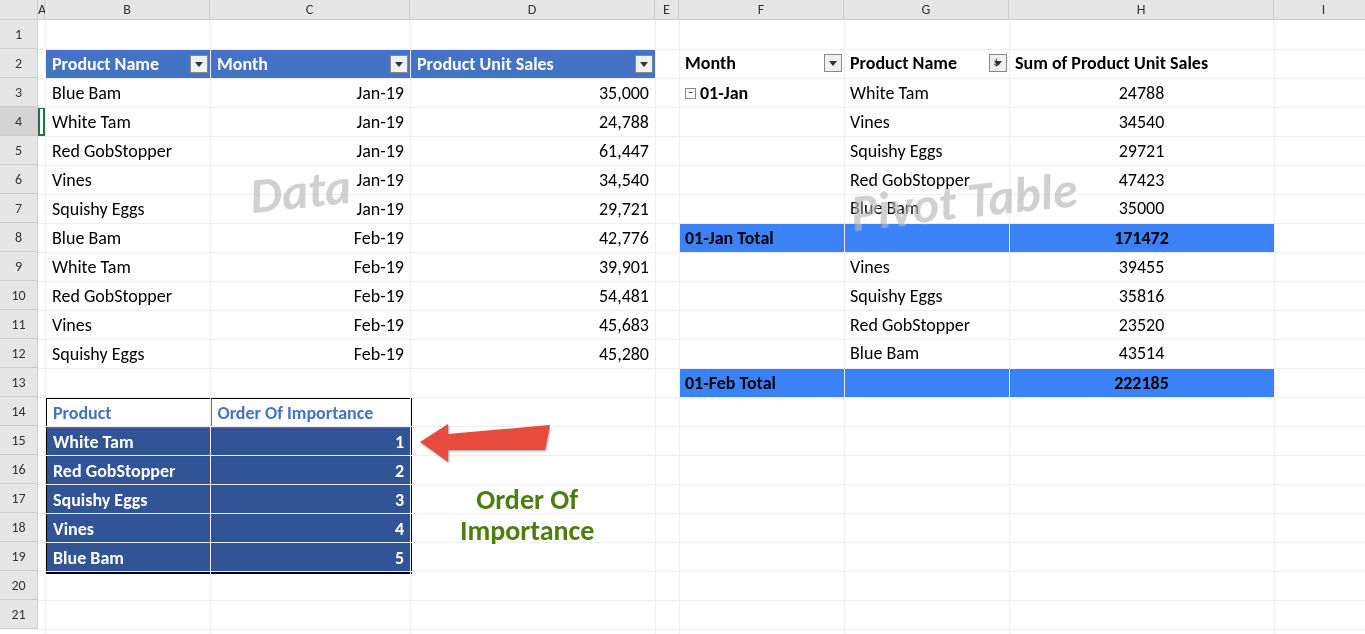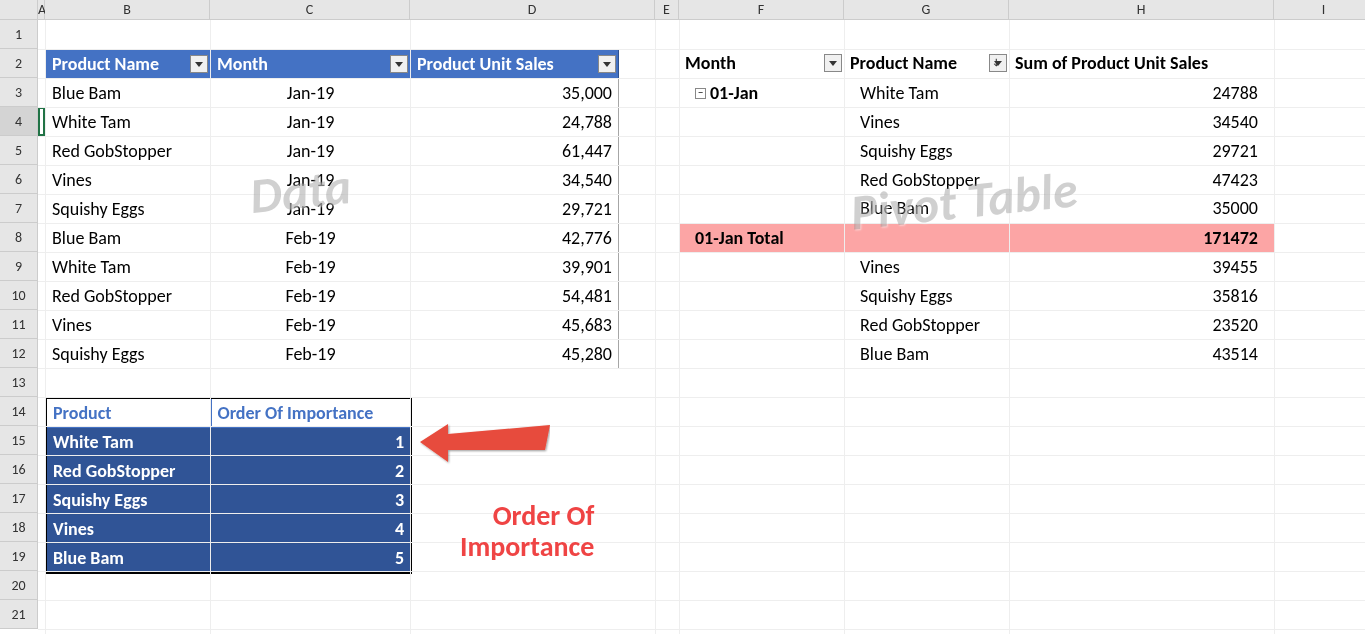--- a/index.html
+++ b/index.html
@@ -100,21 +100,21 @@
     position: relative;
     height: 29px;
   }
   .data-table td {
     border: 1px solid #A6A6A6;
     padding: 3px 6px;
     height: 29px;
     background: #fff;
   }
   .data-table .num { text-align: right; }
-  .data-table .ctr { text-align: center; }
+  .data-table .ctr { text-align: right; }
   .filter-btn {
     position: absolute;
     right: 2px;
     top: 50%;
     transform: translateY(-50%);
     width: 18px;
     height: 18px;
     background: #f0f0f0;
     border: 1px solid #888;
     display: flex;
@@ -163,28 +163,28 @@
   }
   .pivot th {
     font-weight: bold;
     text-align: left;
     padding: 3px 6px;
     border-bottom: 1px solid #000;
     height: 29px;
     position: relative;
   }
   .pivot td {
-    padding: 3px 16px;
-    height: 29px;
-  }
-  .pivot .num { text-align: right; }
+    padding: 3px 6px;
+    height: 29px;
+  }
+  .pivot .num { text-align: center; }
   .pivot .subtotal td {
     border-top: 1px solid #000;
     font-weight: bold;
-    background: #fca5a5;
+    background: #3b82f6;
     margin-left: 40px;
   }
   .pivot .grand td {
     border-top: 1px solid #000;
     font-weight: bold;
     background: #D9E1F2;
   }
   .pivot-filter-btn {
     position: absolute;
     right: 2px;
@@ -258,26 +258,25 @@
     height: 50px;
     pointer-events: none;
   }
   .annotation {
     position: absolute;
     left: 460px;
     top: 485px;
     font-family: Calibri, Arial, sans-serif;
     font-weight: bold;
     font-size: 28px;
-    text-align: right;
+    text-align: center;
     line-height: 1.1;
-    color: #ef4444;
+    color: #4d7c0f;
     text-shadow: 0 0 2px #fff;
     pointer-events: none;
-    margin-top: 16px;
   }
   .active-cell {
     position: absolute;
     border: 2px solid #217346;
     pointer-events: none;
   }
 </style>
 </head>
 <body>
 
@@ -323,21 +322,21 @@
       <thead>
         <tr>
           <th style="width:165px">
             <span>Product Name</span>
             <span class="filter-btn"></span>
           </th>
           <th style="width:200px">
             <span>Month</span>
             <span class="filter-btn"></span>
           </th>
-          <th style="width:208px">
+          <th style="width:245px">
             <span>Product Unit Sales</span>
             <span class="filter-btn"></span>
           </th>
         </tr>
       </thead>
       <tbody id="data-body">
           <tr>
             <td>Blue Bam</td>
             <td class="ctr">Jan-19</td>
             <td class="num">35,000</td>
@@ -477,20 +476,24 @@
           </tr>
           <tr>
             <td></td>
             <td>Red GobStopper</td>
             <td class="num">23520</td>
           </tr>
           <tr>
             <td></td>
             <td>Blue Bam</td>
             <td class="num">43514</td>
+          </tr>
+          <tr class="subtotal">
+            <td colspan="2">01-Feb Total</td>
+            <td class="num">222185</td>
           </tr>
         </tbody>
     </table>
 
     <div class="active-cell" id="active-cell" style="left: 0px; top: 87px; width: 7px; height: 29px;"></div>
 
   <div class="faint-grid-v" style="left: 7px;"></div>
       <div class="faint-grid-v" style="left: 172px;"></div>
       <div class="faint-grid-v" style="left: 372px;"></div>
       <div class="faint-grid-v" style="left: 617px;"></div>

